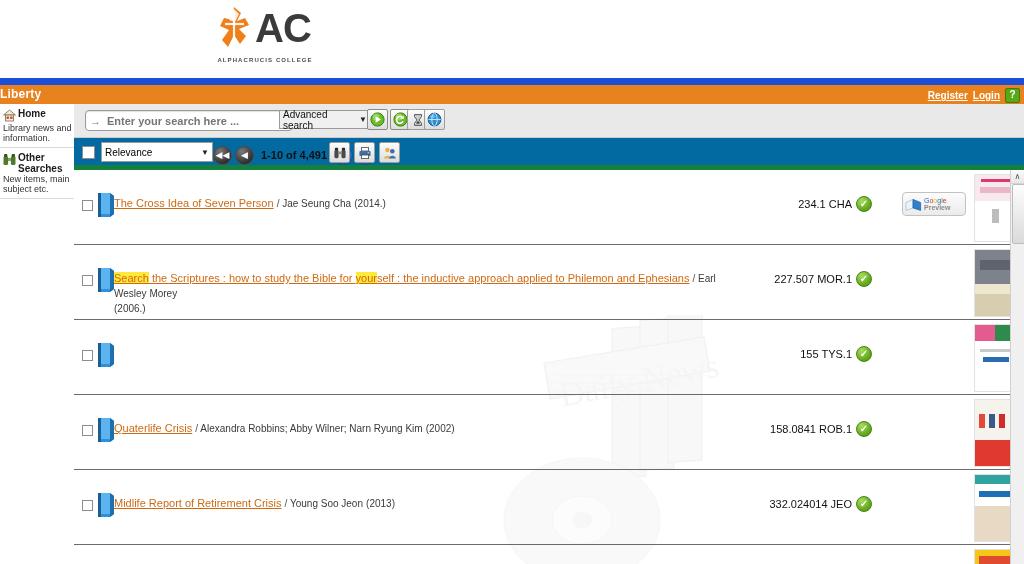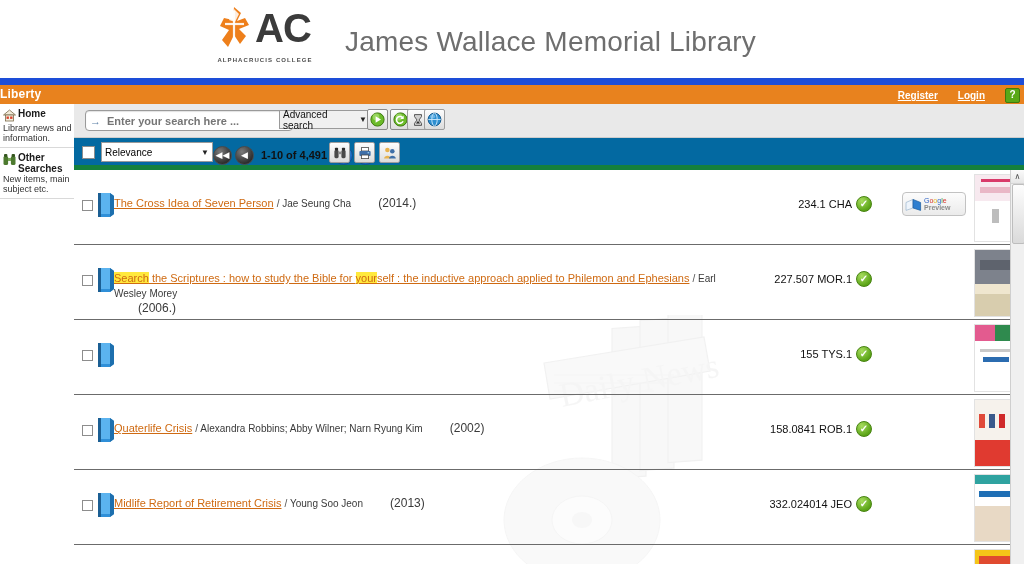--- a/index.html
+++ b/index.html
@@ -17,21 +17,21 @@
   .logo-row{display:flex;align-items:center;justify-content:center;height:52px;}
   .logo-mark{position:relative;width:34px;height:44px;margin-right:2px;}
   .logo-mark svg{display:block;}
   .logo-ac{font-family:"Liberation Sans",sans-serif;font-size:40px;font-weight:bold;color:#3b3b3b;letter-spacing:-1px;line-height:40px;}
   .logo-sub{font-size:6px;font-weight:bold;letter-spacing:1.1px;color:#4a4a4a;margin-top:3px;}
   .lib-title{position:absolute;left:345px;top:26px;font-size:28px;color:#6e6e6e;font-family:"Liberation Sans",sans-serif;letter-spacing:.2px;white-space:nowrap;}
 
   
   .orangebar{position:relative;height:19px;background:#e8821e;border-top:7px solid #1d4ed8;}
   .orangebar .brand{position:absolute;left:0px;top:2px;color:#fff;font-size:12px;font-weight:bold;letter-spacing:.2px;}
-  .orangebar .acct{position:absolute;right:4px;top:3px;display:flex;align-items:center;gap:20px;}
+  .orangebar .acct{position:absolute;right:4px;top:3px;display:flex;align-items:center;gap:5px;}
   .acct a{color:#fff;font-size:10px;font-weight:bold;text-decoration:underline;cursor:pointer;}
   .help-ico{width:13px;height:13px;background:#5aa817;border:1px solid #3f7a0d;border-radius:2px;color:#fff;
             font-size:10px;font-weight:bold;line-height:12px;text-align:center;cursor:pointer;}
 
   
   .body-split{position:relative;height:333px;}
 
   
   .sidebar{position:absolute;left:0;top:0;width:74px;height:467px;background:#fff;border-right:1px solid #c8c8c8;}
   .side-item{position:relative;padding:3px 2px 4px 2px;border-bottom:1px solid #d9d9d9;cursor:pointer;}
@@ -74,21 +74,21 @@
   .watermark{position:absolute;left:330px;top:145px;width:380px;height:270px;opacity:.5;pointer-events:none;}
   .row{position:relative;height:74px;border-bottom:1px solid #6b6b6b;}
   .row.thin{border-bottom:1px solid #999;}
   .r-check{position:absolute;left:8px;top:30px;width:9px;height:9px;border:1px solid #8d8d8d;background:#fff;cursor:pointer;}
   .r-book{position:absolute;left:21px;top:22px;width:22px;height:26px;}
   .r-text{position:absolute;left:40px;top:26px;right:280px;line-height:14px;}
   .ttl{color:#cf6a12;text-decoration:underline;font-size:11px;font-weight:normal;cursor:pointer;}
   .hl{background:#ffe93d;color:#cf6a12;}
   .auth{color:#3a3a3a;font-size:10px;}
   .slash{color:#555;font-size:10px;}
-  .yr{color:#3a3a3a;font-size:12px;margin-left:24px;}
+  .yr{color:#3a3a3a;font-size:10px;}
   .callno{position:absolute;right:172px;top:28px;font-size:11px;color:#111;white-space:nowrap;text-align:left;}
   .avail{position:absolute;right:152px;top:26px;width:14px;height:14px;border-radius:50%;
          background:radial-gradient(circle at 34% 28%,#a8dd5f,#5aa316 72%);border:1px solid #478311;
          color:#fff;font-size:10px;font-weight:bold;line-height:13px;text-align:center;}
   .gpreview{position:absolute;right:58px;top:22px;width:58px;height:22px;border:1px solid #c2c2c2;border-radius:4px;
             background:linear-gradient(#fcfcfc,#ebebeb);display:flex;align-items:center;padding:0 2px;cursor:pointer;}
   .gp-txt{font-size:7px;line-height:7.5px;margin-left:2px;}
   .gp-g span:nth-child(1){color:#2a5fc4;}.gp-g span:nth-child(2){color:#d4322c;}
   .gp-g span:nth-child(3){color:#e8b61f;}.gp-g span:nth-child(4){color:#2a5fc4;}
   .gp-g span:nth-child(5){color:#2f9e44;}.gp-g span:nth-child(6){color:#d4322c;}
@@ -116,21 +116,20 @@
             <path d="M15 1 L22 7 L18 15 L26 12 L30 19 L20 23 L27 30 L21 38 L15 29 L9 41 L3 34 L10 24 L1 20 L5 12 L14 14 Z" fill="#ee7f1b"></path>
             <path d="M15 3 L20 8 L16 16 L10 14 L13 7 Z" fill="#ffffff" opacity=".85"></path>
             <path d="M15 5 L15 40" stroke="#ffffff" stroke-width="2.2" opacity=".9"></path>
             <path d="M6 18 L25 18" stroke="#ffffff" stroke-width="2.2" opacity=".9"></path>
           </svg>
         </div>
         <div class="logo-ac">AC</div>
       </div>
       <div class="logo-sub">ALPHACRUCIS COLLEGE</div>
     </div>
-    <div class="lib-title">James Wallace Memorial Library</div>
   </div>
 
   <div class="orangebar">
     <div class="brand">Liberty</div>
     <div class="acct">
       <a>Register</a>
       <a>Login</a>
       <div class="help-ico">?</div>
     </div>
   </div>

